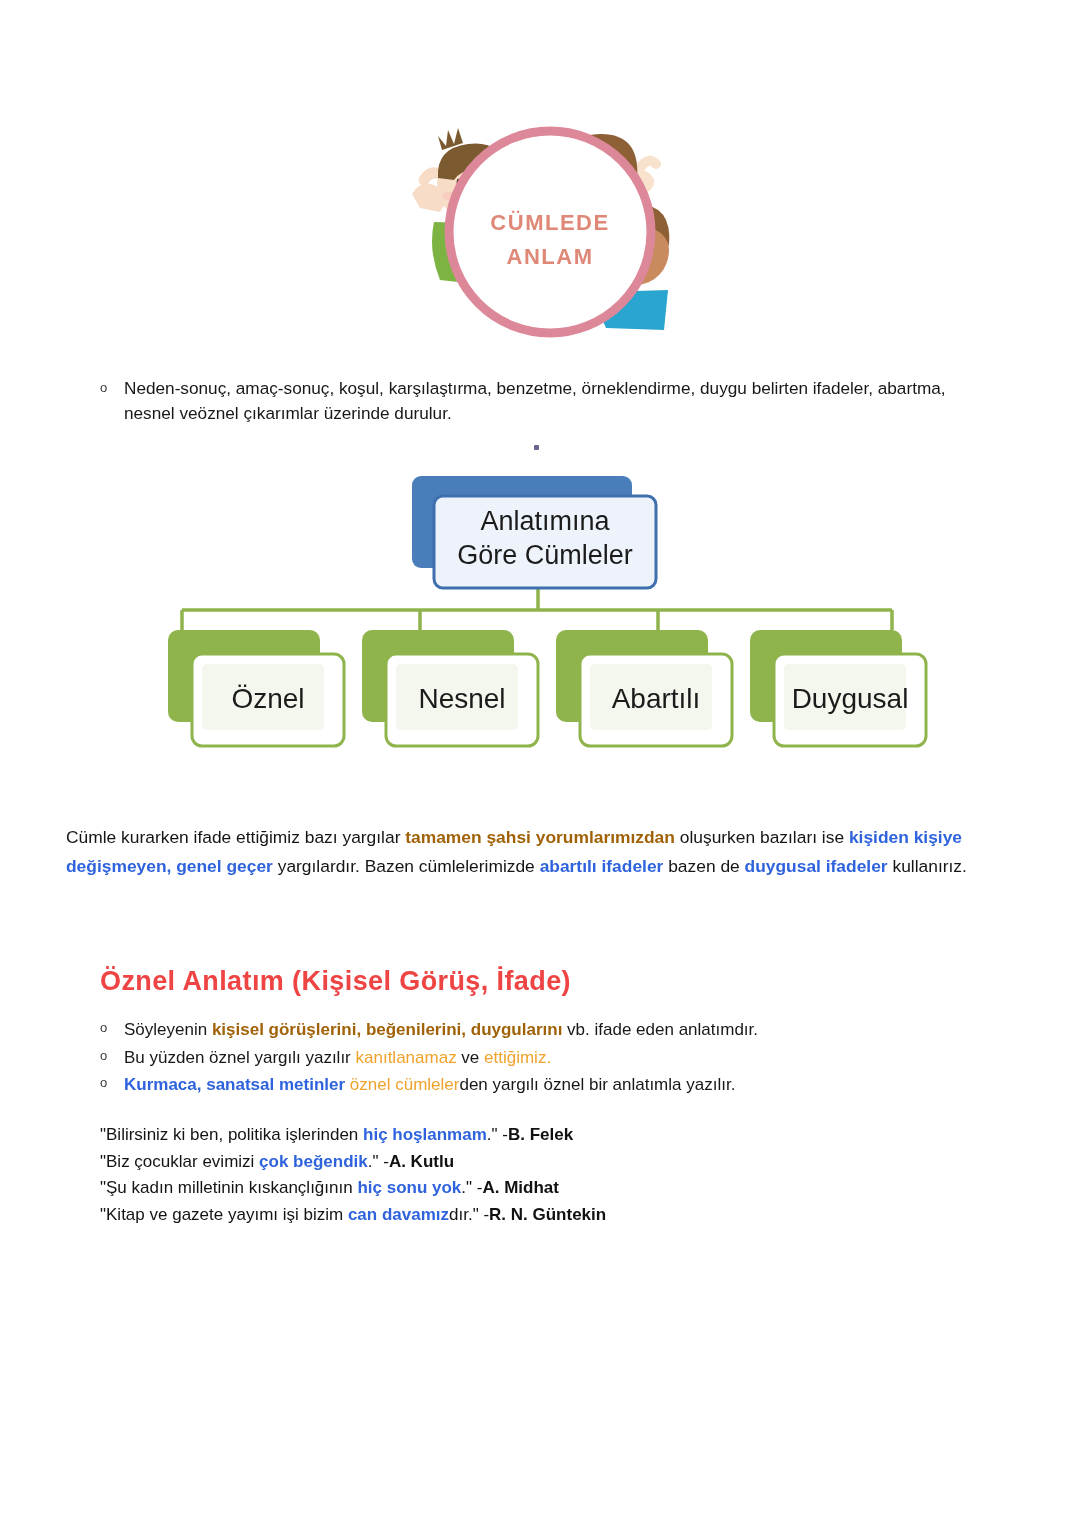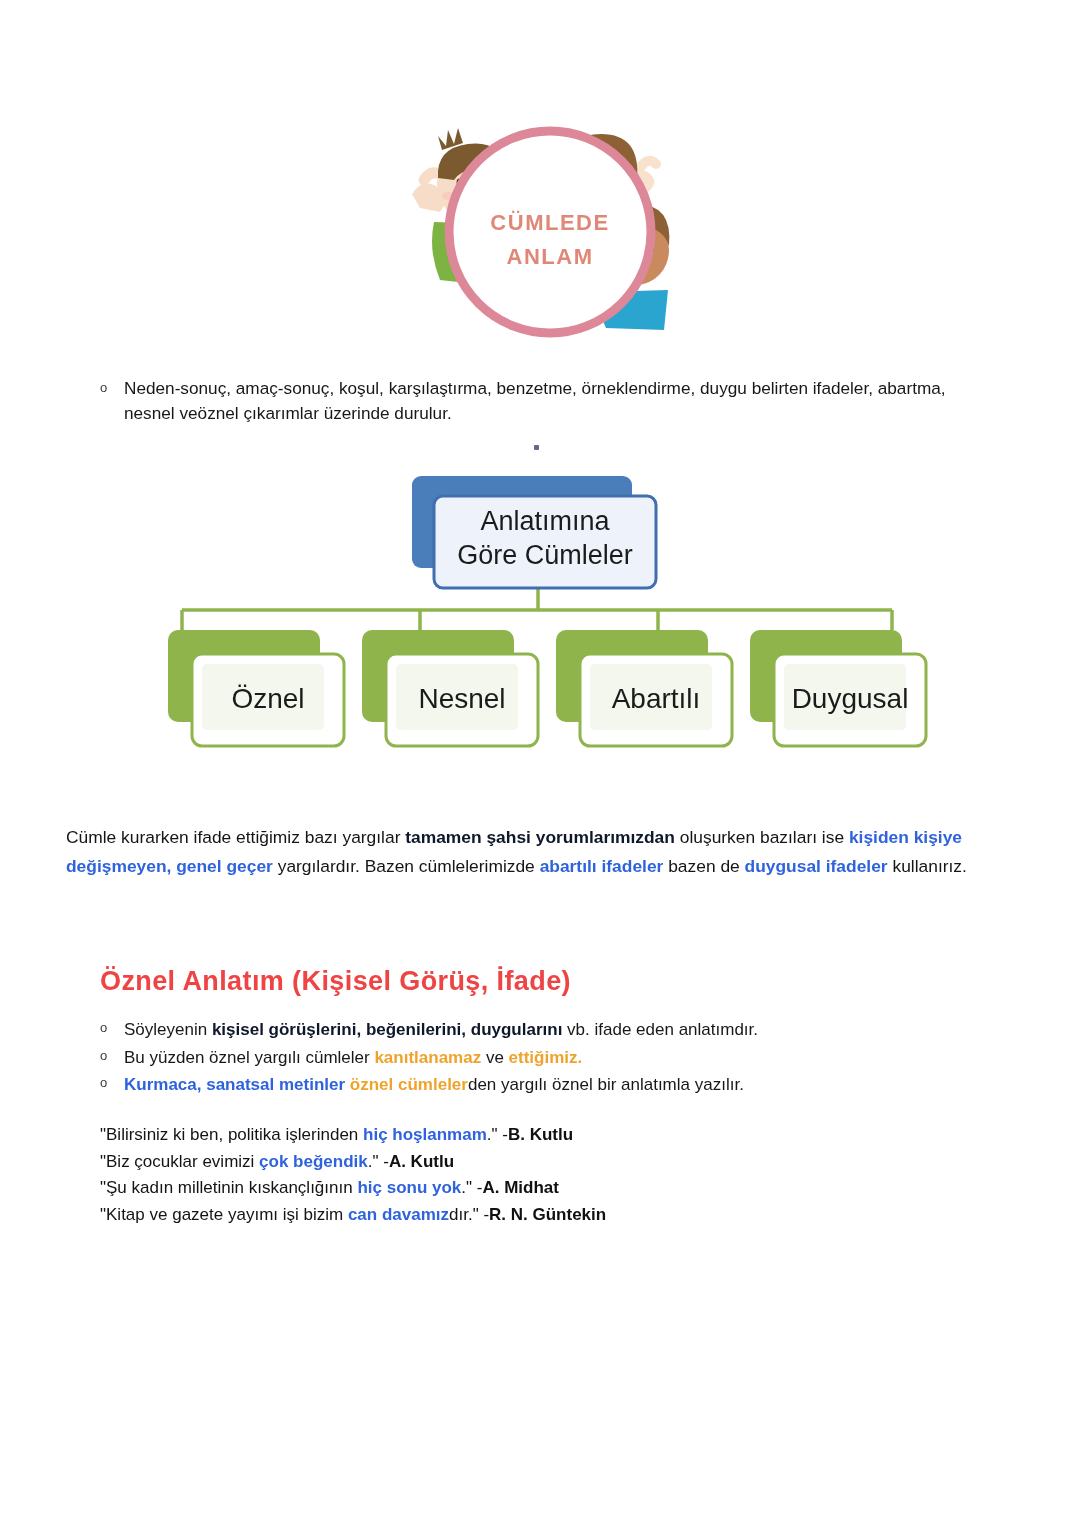--- a/index.html
+++ b/index.html
@@ -118,23 +118,23 @@
     left: 100px;
     top: 1122px;
     width: 880px;
     font-size: 17px;
     line-height: 1.56;
     color: #141414;
   }
   .quote-line { white-space: nowrap; }
 
   
-  .hl-blue   { color: #0f172a; font-weight: bold; }
+  .hl-blue   { color: #a16207; font-weight: bold; }
   .hl-blue2  { color: #2f63dd; font-weight: bold; }
-  .hl-orange { color: #f0a32c; font-weight: bold; }
+  .hl-orange { color: #f0a32c; font-weight: normal; }
   .author    { font-weight: bold; color: #111111; }
 </style>
 </head>
 <body>
 
 <div id="illustration">
   <svg viewBox="0 0 292 272" xmlns="http://www.w3.org/2000/svg">
     <defs>
       <clipPath id="clipRing">
         <circle cx="146" cy="160" r="104"></circle>
@@ -261,31 +261,31 @@
 
 <div id="oznel-bullets">
 
   <div class="bullet-row">
     <span class="bullet-mark">o</span>
     <span class="bullet-text"><span>Söyleyenin </span><span class="hl-blue">kişisel görüşlerini, beğenilerini, duygularını</span><span> vb. ifade eden anlatımdır.</span></span>
   </div>
 
   <div class="bullet-row">
     <span class="bullet-mark">o</span>
-    <span class="bullet-text"><span>Bu yüzden öznel yargılı cümleler </span><span class="hl-orange">kanıtlanamaz</span><span> ve </span><span class="hl-orange">ettiğimiz.</span></span>
+    <span class="bullet-text"><span>Bu yüzden öznel yargılı yazılır </span><span class="hl-orange">kanıtlanamaz</span><span> ve </span><span class="hl-orange">ettiğimiz.</span></span>
   </div>
 
   <div class="bullet-row">
     <span class="bullet-mark">o</span>
     <span class="bullet-text"><span class="hl-blue2">Kurmaca, sanatsal metinler</span><span> </span><span class="hl-orange">öznel cümleler</span><span>den yargılı öznel bir anlatımla yazılır.</span></span>
   </div>
 </div>
 
 <div id="quote-block">
 
-  <div class="quote-line"><span>"Bilirsiniz ki ben, politika işlerinden </span><span class="hl-blue2">hiç hoşlanmam</span><span>." -</span><span class="author">B. Kutlu</span></div>
+  <div class="quote-line"><span>"Bilirsiniz ki ben, politika işlerinden </span><span class="hl-blue2">hiç hoşlanmam</span><span>." -</span><span class="author">B. Felek</span></div>
 
   <div class="quote-line"><span>"Biz çocuklar evimizi </span><span class="hl-blue2">çok beğendik</span><span>." -</span><span class="author">A. Kutlu</span></div>
 
   <div class="quote-line"><span>"Şu kadın milletinin kıskançlığının </span><span class="hl-blue2">hiç sonu yok</span><span>." -</span><span class="author">A. Midhat</span></div>
 
   <div class="quote-line"><span>"Kitap ve gazete yayımı işi bizim </span><span class="hl-blue2">can davamız</span><span>dır." -</span><span class="author">R. N. Güntekin</span></div>
 </div>
 
 </body></html>

